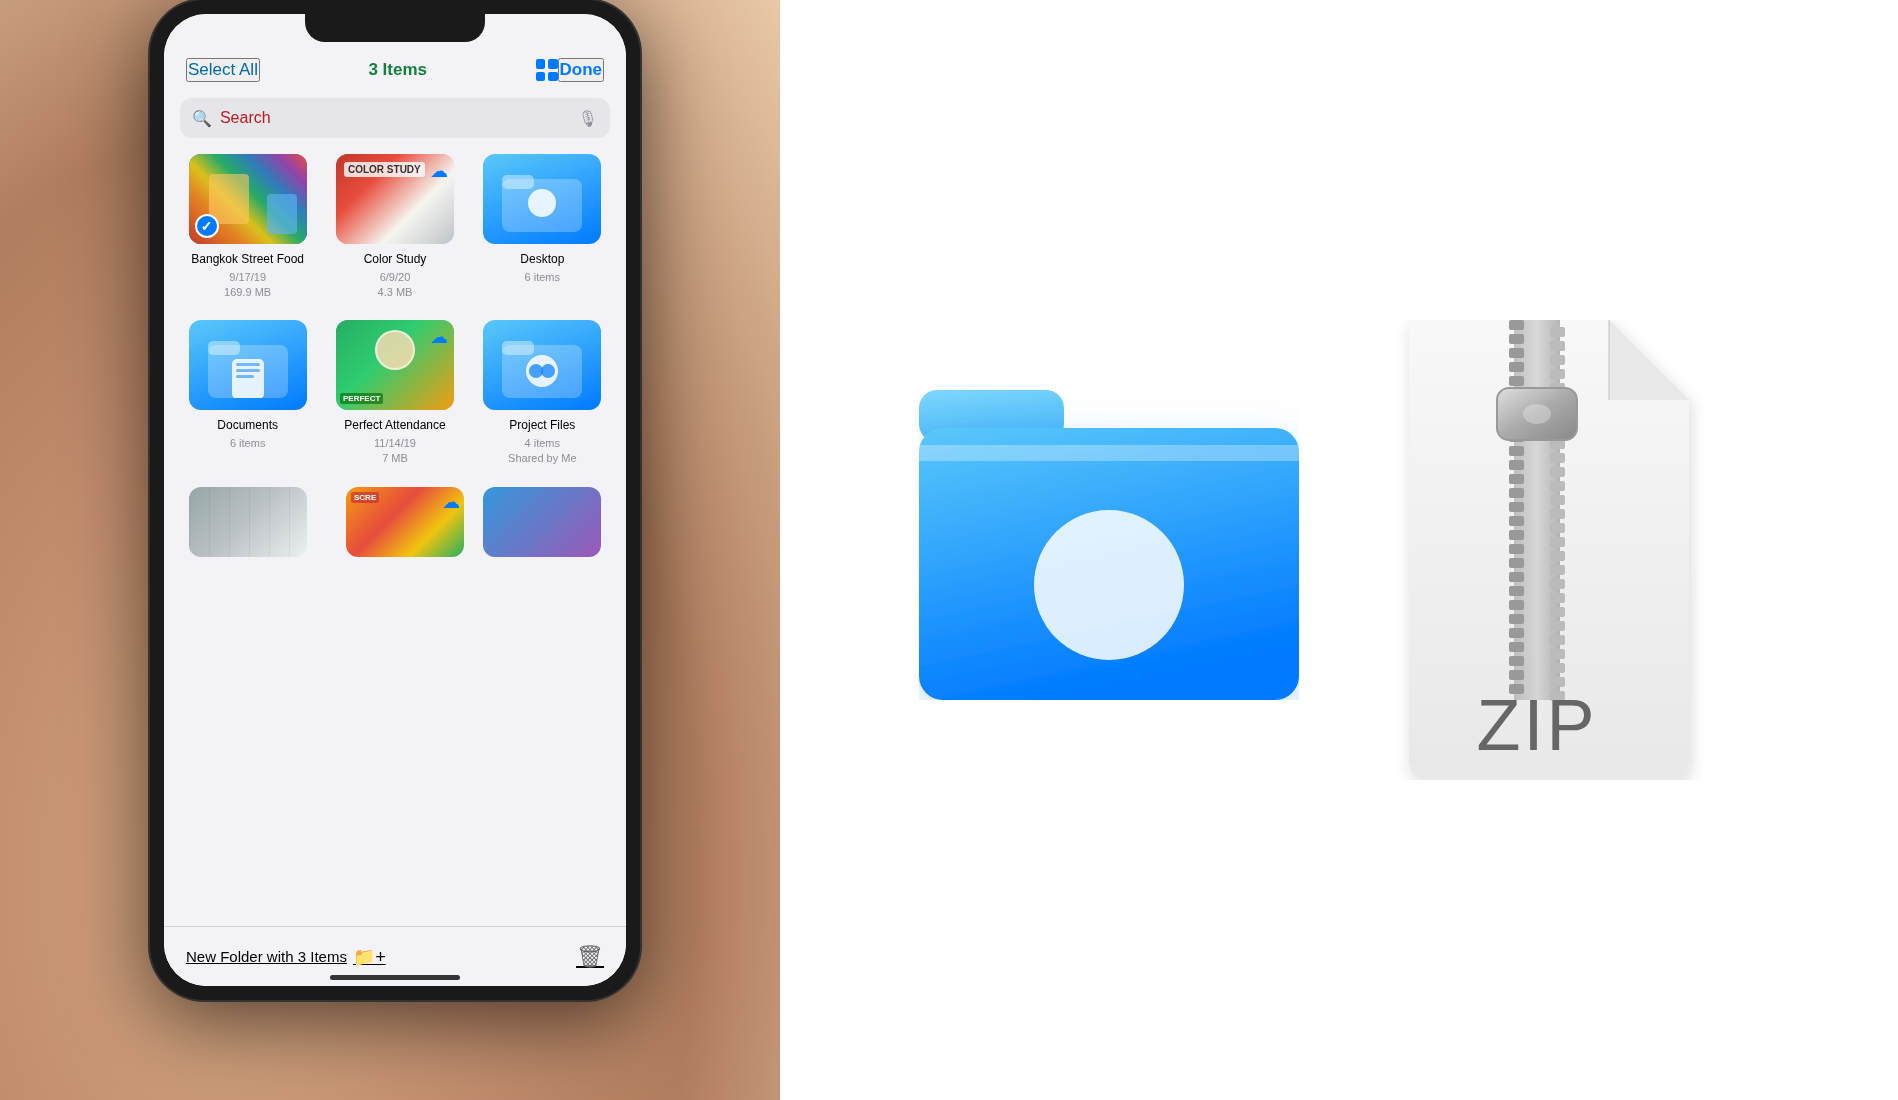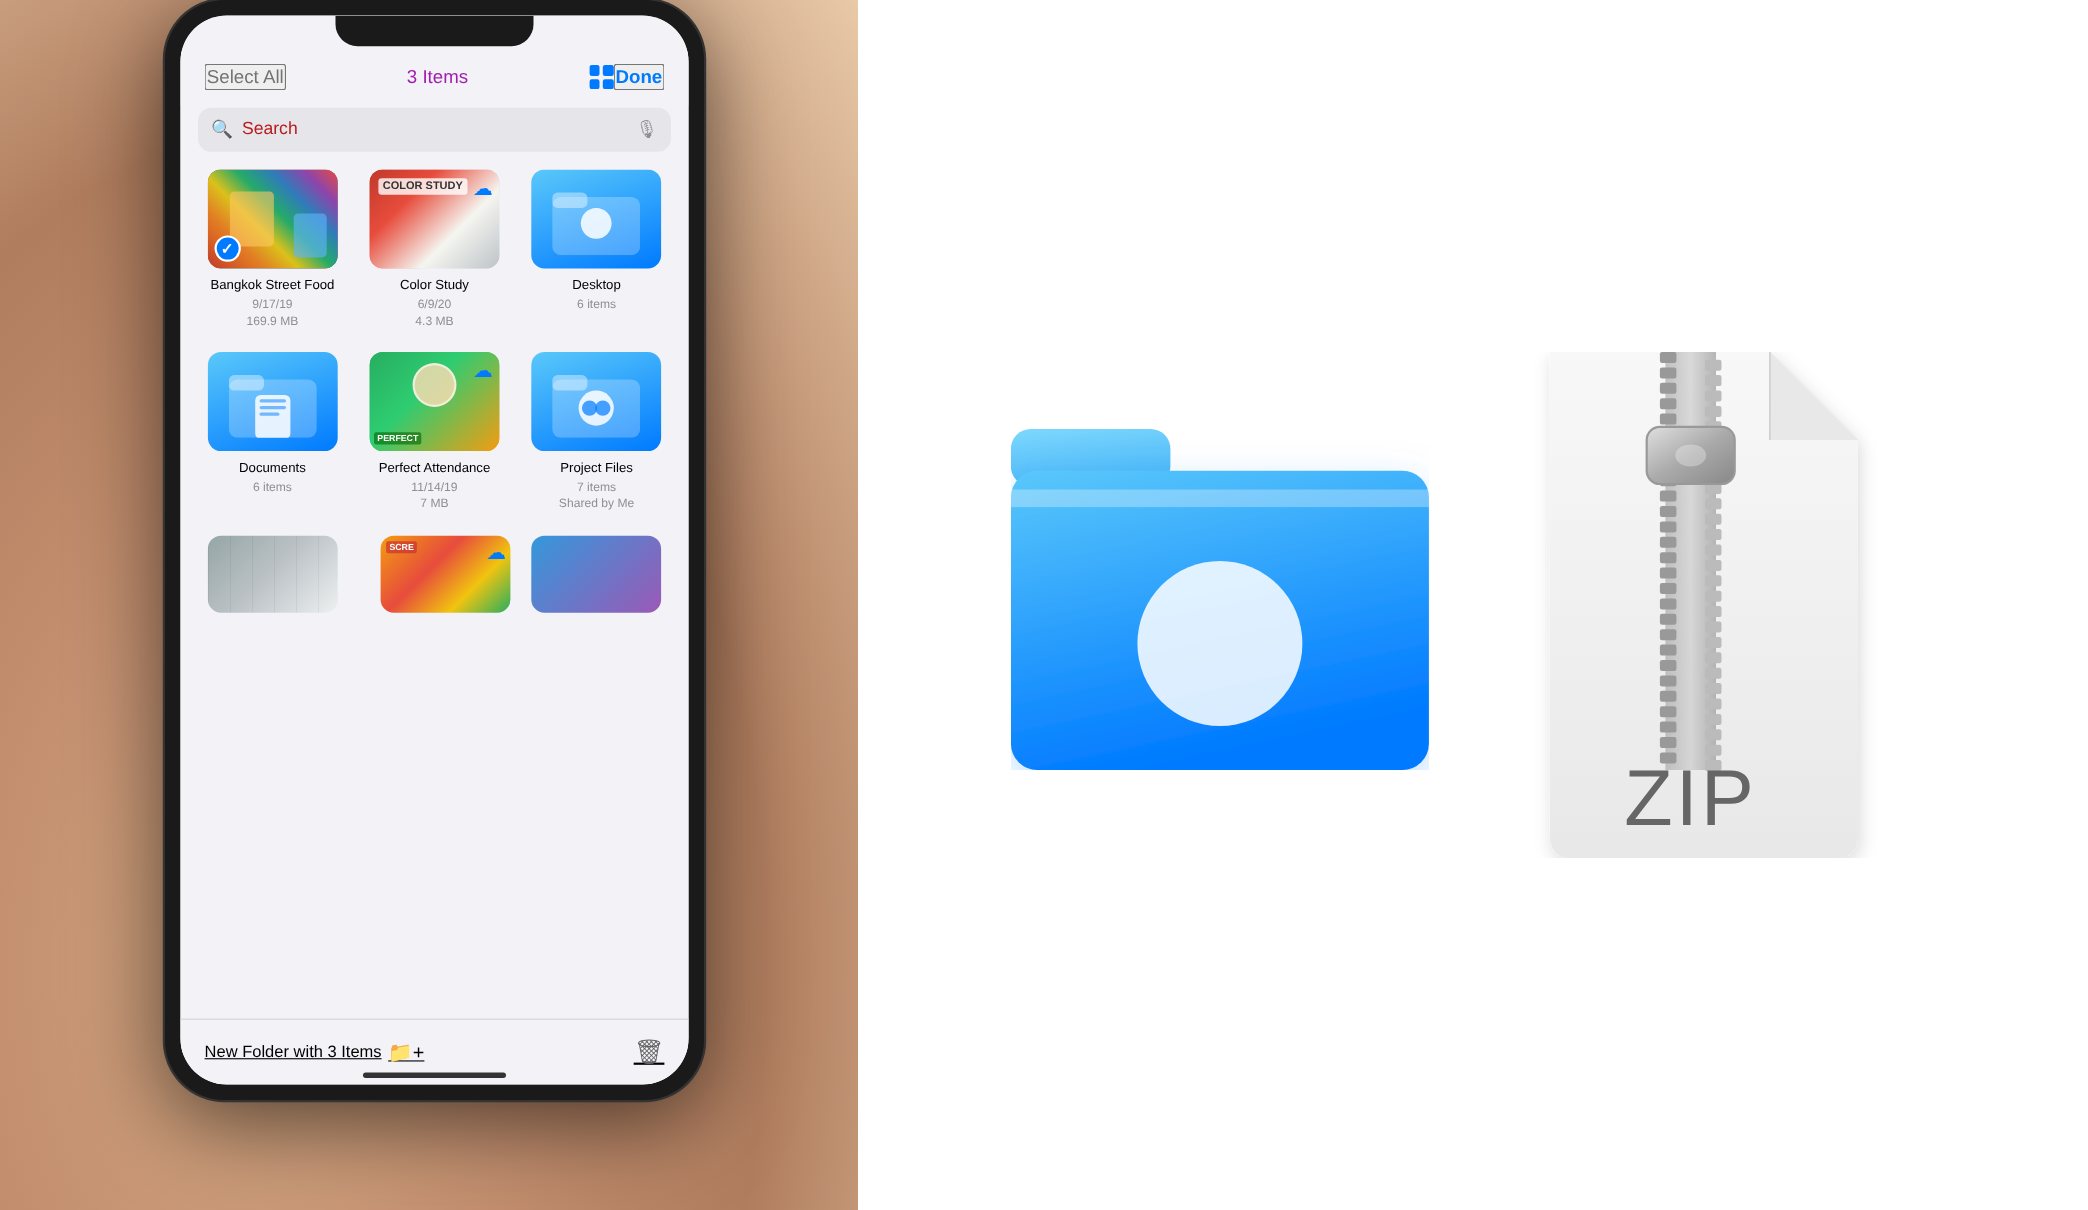--- a/index.html
+++ b/index.html
@@ -83,30 +83,30 @@
       height: 52px;
       display: flex;
       align-items: center;
       justify-content: space-between;
       padding: 0 22px;
       background: #f2f2f7;
       z-index: 5;
     }
 
     .select-all-btn {
-      color: #737373;
+      color: #0369a1;
       font-size: 17px;
       font-weight: 400;
       cursor: pointer;
     }
 
     .items-count {
       font-size: 17px;
-      font-weight: 400;
-      color: #a21caf;
+      font-weight: 700;
+      color: #15803d;
     }
 
     .top-right {
       display: flex;
       align-items: center;
     }
 
     .grid-icon {
       width: 22px;
       height: 22px;
@@ -464,21 +464,21 @@
               <div class="file-thumb thumb-project">
                 <svg class="folder-svg" viewBox="0 0 80 65">
                   <rect x="0" y="12" width="80" height="53" rx="8" fill="rgba(255,255,255,0.25)"></rect>
                   <rect x="0" y="8" width="32" height="14" rx="5" fill="rgba(255,255,255,0.4)"></rect>
                   <circle cx="40" cy="38" r="16" fill="rgba(255,255,255,0.85)"></circle>
                   <circle cx="34" cy="38" r="7" fill="rgba(0,122,255,0.7)"></circle>
                   <circle cx="46" cy="38" r="7" fill="rgba(0,122,255,0.7)"></circle>
                 </svg>
               </div>
               <span class="file-name">Project Files</span>
-              <span class="file-meta"><span>7 items</span><br><span>Shared by Me</span></span>
+              <span class="file-meta"><span>4 items</span><br><span>Shared by Me</span></span>
             </div>
           </div>
 
           <div class="grid-row">
             <div class="file-item">
               <div class="thumb-partial" style="background:linear-gradient(135deg,#95a5a6 0%,#bdc3c7 50%,#ecf0f1 100%);position:relative;">
                 <div style="position:absolute;inset:0;background:repeating-linear-gradient(90deg,rgba(0,0,0,0.05) 0px,rgba(0,0,0,0.05) 1px,transparent 1px,transparent 20px);"></div>
               </div>
             </div>
             <div class="file-item">

